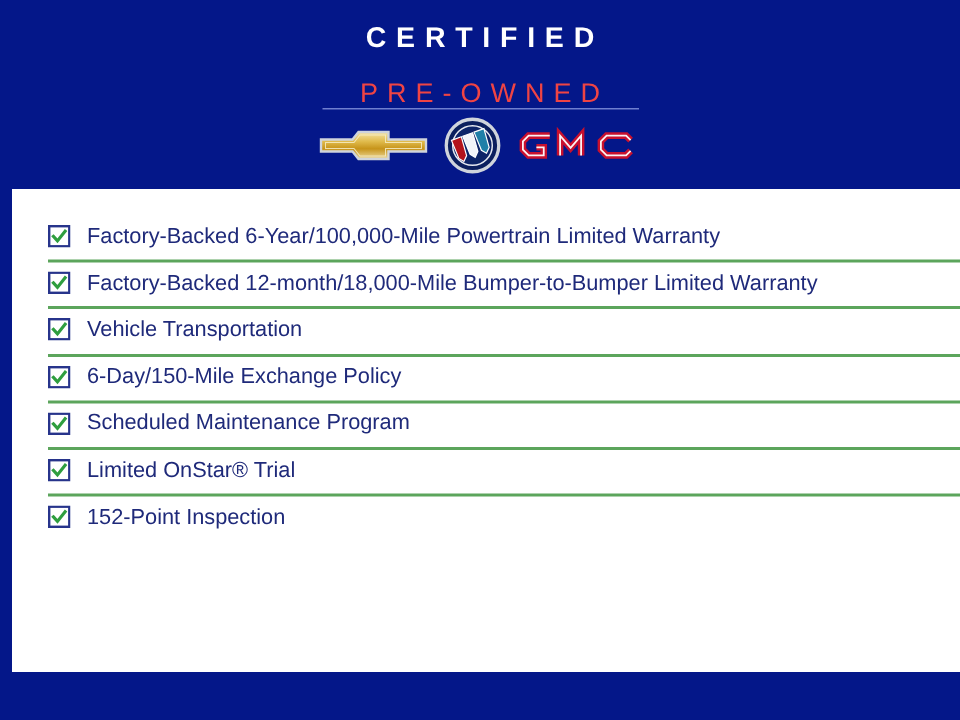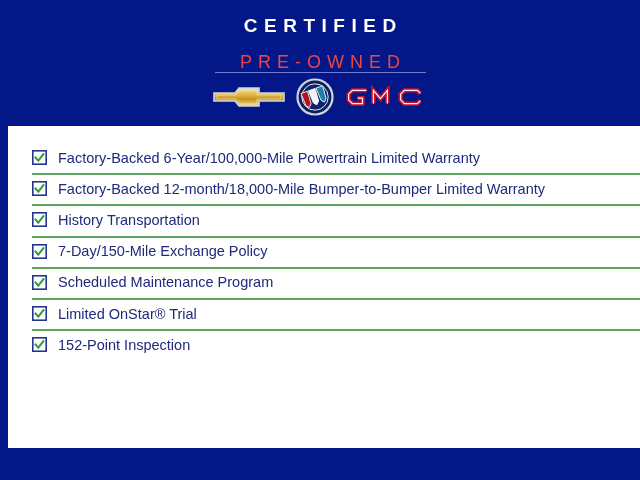--- a/index.html
+++ b/index.html
@@ -206,29 +206,29 @@
         </svg>
         <span class="feature-label">Factory-Backed 12-month/18,000-Mile Bumper-to-Bumper Limited Warranty</span>
       </li>
 
 
       <li class="feature-row">
         <svg class="check-icon" viewBox="0 0 15 15">
           <rect x="0.8" y="0.8" width="13.4" height="13.4" fill="#ffffff" stroke="#27348b" stroke-width="1.6"></rect>
           <path d="M3.6 7.6 L6.3 10.6 L11.4 4.1" fill="none" stroke="#2f9e3f" stroke-width="2.1" stroke-linecap="square"></path>
         </svg>
-        <span class="feature-label">History Transportation</span>
-      </li>
-
-      <li class="feature-row">
-        <svg class="check-icon" viewBox="0 0 15 15">
-          <rect x="0.8" y="0.8" width="13.4" height="13.4" fill="#ffffff" stroke="#27348b" stroke-width="1.6"></rect>
-          <path d="M3.6 7.6 L6.3 10.6 L11.4 4.1" fill="none" stroke="#2f9e3f" stroke-width="2.1" stroke-linecap="square"></path>
-        </svg>
-        <span class="feature-label">7-Day/150-Mile Exchange Policy</span>
+        <span class="feature-label">Vehicle Transportation</span>
+      </li>
+
+      <li class="feature-row">
+        <svg class="check-icon" viewBox="0 0 15 15">
+          <rect x="0.8" y="0.8" width="13.4" height="13.4" fill="#ffffff" stroke="#27348b" stroke-width="1.6"></rect>
+          <path d="M3.6 7.6 L6.3 10.6 L11.4 4.1" fill="none" stroke="#2f9e3f" stroke-width="2.1" stroke-linecap="square"></path>
+        </svg>
+        <span class="feature-label">6-Day/150-Mile Exchange Policy</span>
       </li>
 
       <li class="feature-row">
         <svg class="check-icon" viewBox="0 0 15 15">
           <rect x="0.8" y="0.8" width="13.4" height="13.4" fill="#ffffff" stroke="#27348b" stroke-width="1.6"></rect>
           <path d="M3.6 7.6 L6.3 10.6 L11.4 4.1" fill="none" stroke="#2f9e3f" stroke-width="2.1" stroke-linecap="square"></path>
         </svg>
         <span class="feature-label">Scheduled Maintenance Program</span>
       </li>
 

